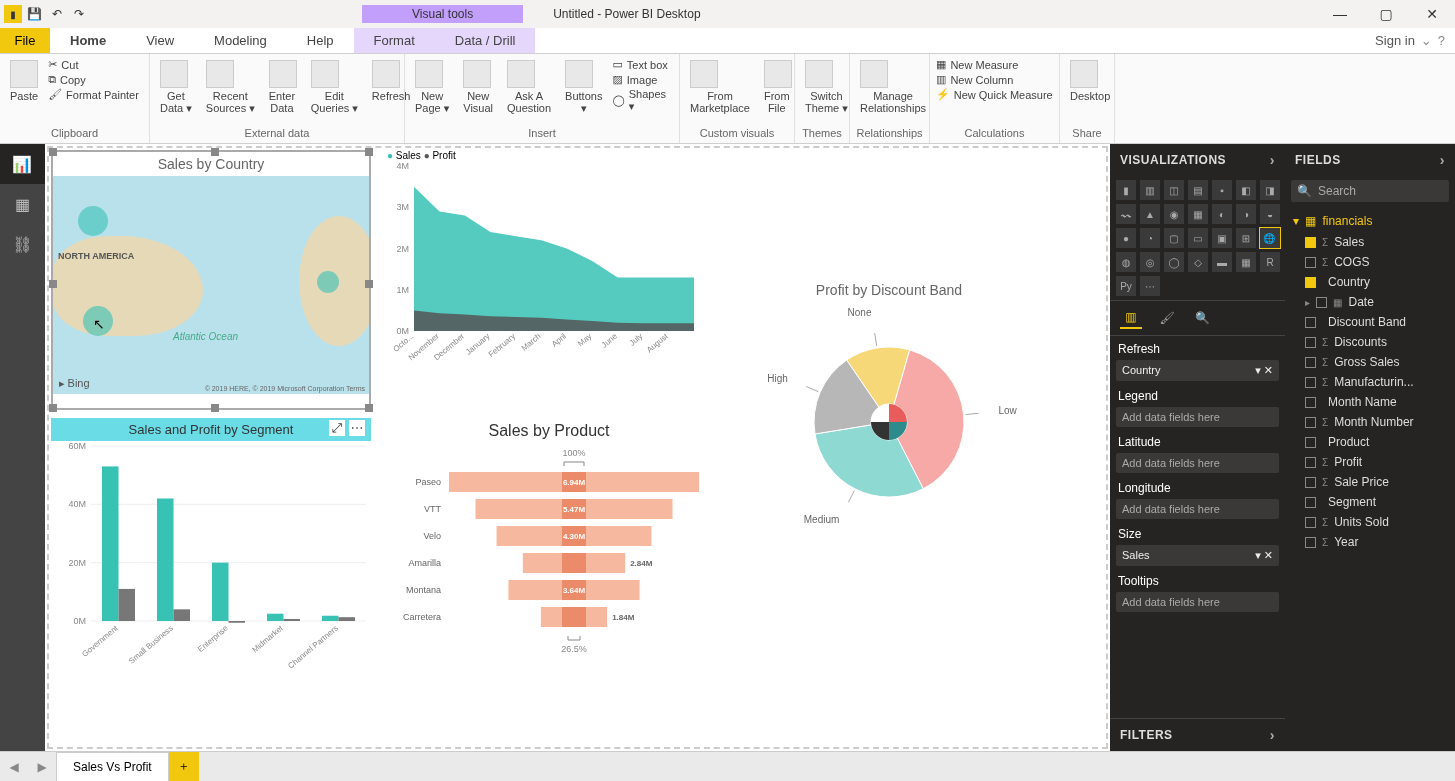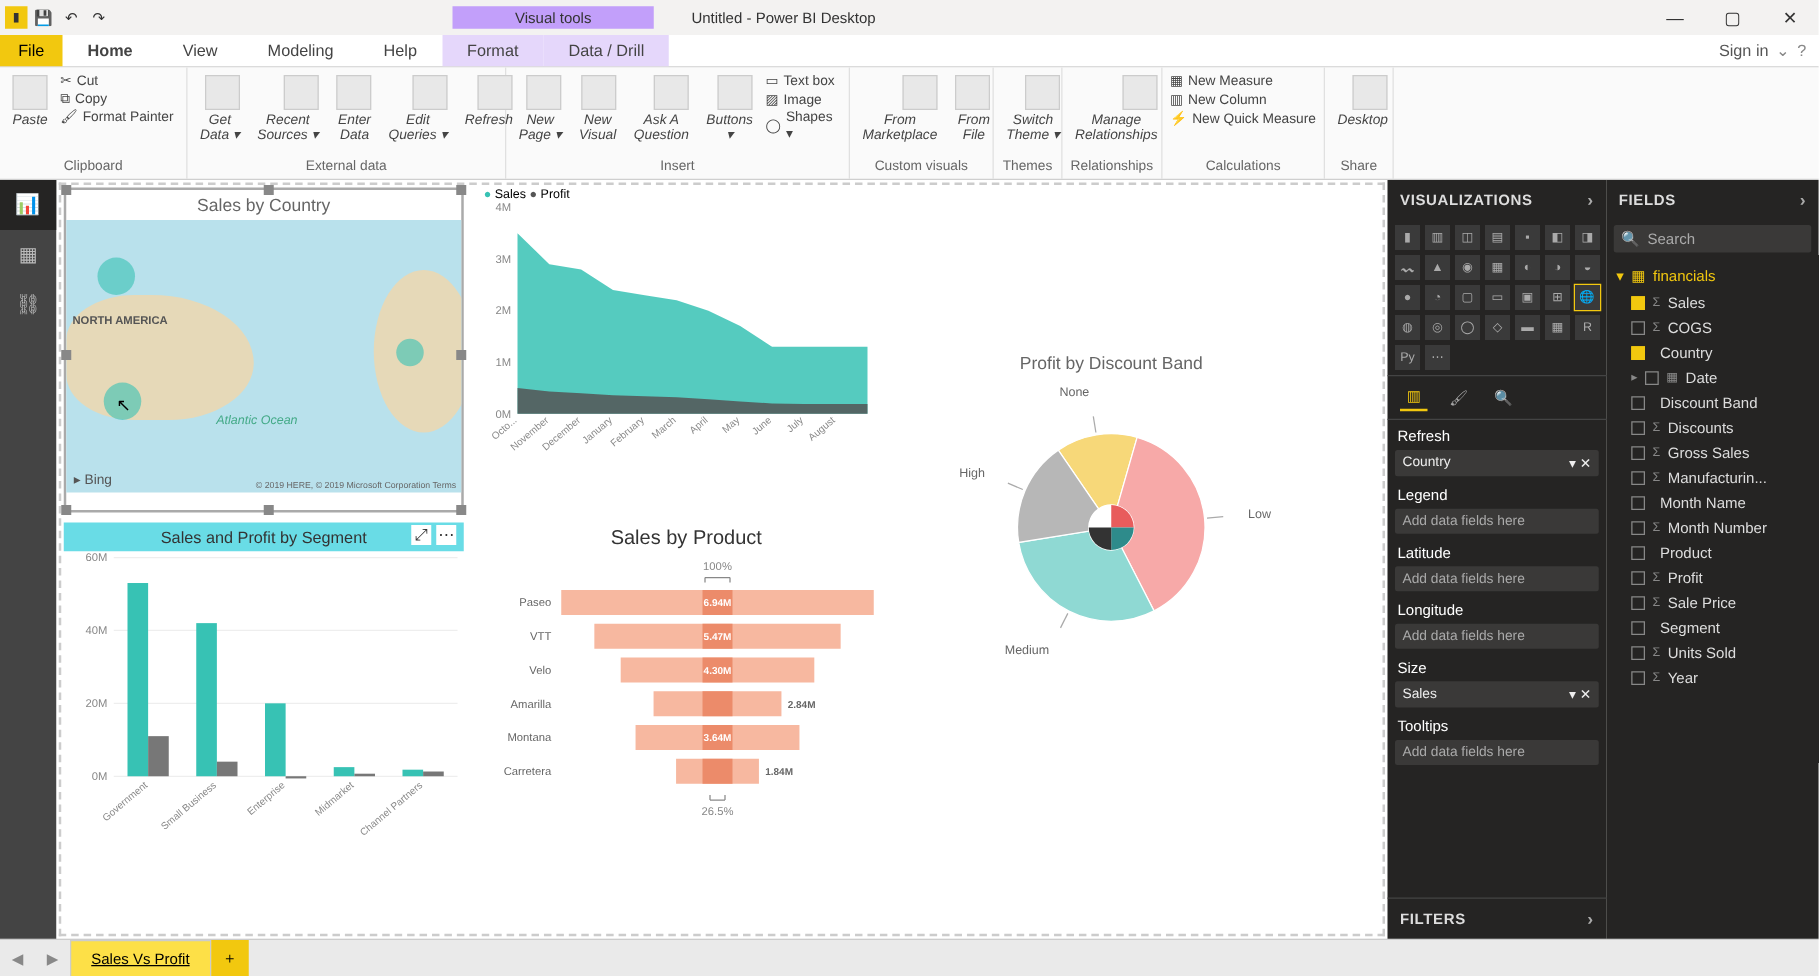--- a/index.html
+++ b/index.html
@@ -21,21 +21,21 @@
 .menubar .tab { padding: 0 20px; display: flex; align-items: center; color: #444; cursor: pointer; }
 .menubar .tab.active { font-weight: 600; }
 .menubar .tab.visual { background: #e5d7fb; }
 .menubar .right { margin-left: auto; display: flex; align-items: center; gap: 6px; padding-right: 10px; color: #555; }
 
 
 .ribbon { height: 90px; display: flex; border-bottom: 1px solid #cfcfcf; background: #fafafa; font-size: 11px; color: #444; }
 .ribbon .group { border-right: 1px solid #e0e0e0; padding: 4px 6px; display: flex; flex-direction: column; }
 .ribbon .group .row { display: flex; gap: 6px; flex: 1; align-items: flex-start; }
 .ribbon .group .label { text-align: center; font-size: 11px; color: #666; padding-top: 2px; }
-.rbtn { display: flex; flex-direction: column; align-items: flex-end; justify-content: center; gap: 2px; padding: 2px 4px; cursor: pointer; font-style: italic; }
+.rbtn { display: flex; flex-direction: column; align-items: flex-start; justify-content: center; gap: 2px; padding: 2px 4px; cursor: pointer; }
 .rbtn .ic { width: 28px; height: 28px; background: #e8e8e8; border: 1px solid #ccc; }
 .rbtn .txt { font-size: 11px; text-align: center; line-height: 1.1; white-space: nowrap; }
 .clip-col { display: flex; flex-direction: column; gap: 2px; font-size: 11px; }
 .clip-col div { display: flex; align-items: center; gap: 4px; cursor: pointer; }
 
 
 .body { display: flex; height: 607px; }
 .leftrail { width: 45px; background: #444; display: flex; flex-direction: column; }
 .leftrail .vtab { height: 40px; display: flex; align-items: center; justify-content: center; color: #bbb; cursor: pointer; }
 .leftrail .vtab.active { background: #252423; color: #f2c80f; }
@@ -63,21 +63,21 @@
 .fields .tree { padding: 4px 0; }
 .fields .tree .tbl { color: #f2c80f; padding: 4px 8px; display: flex; align-items: center; gap: 6px; cursor:pointer;}
 .fields .tree .fld { padding: 3px 8px 3px 20px; display: flex; align-items: center; gap: 6px; cursor:pointer; color:#ddd;}
 .fields .tree .fld .cb { width: 11px; height: 11px; border: 1px solid #888; display:inline-block;}
 .fields .tree .fld .cb.checked { background: #f2c80f; border-color:#f2c80f;}
 .fields .tree .fld .sig { color:#888; font-size:10px;}
 
 
 .pagebar { height: 30px; display: flex; align-items: center; background: #eaeaea; border-top: 1px solid #ccc; font-size: 12px; }
 .pagebar .nav { width: 28px; text-align:center;color:#888;cursor:pointer;}
-.pagebar .pagetab { padding: 0 16px; height: 100%; display: flex; align-items: center; background: #fde047; border: 1px solid #ccc; border-bottom:none;text-decoration:underline;}
+.pagebar .pagetab { padding: 0 16px; height: 100%; display: flex; align-items: center; background: #ffffff; border: 1px solid #ccc; border-bottom:none;}
 .pagebar .add { width: 30px; height: 100%; display: flex; align-items: center; justify-content: center; background: #f2c80f; cursor:pointer;}
 
 
 .viz-tile { position: absolute; background: #fff; }
 .viz-tile.selected { border: 2px solid #aaa; }
 .viz-tile.selected::before, .viz-tile.selected::after { content:''; }
 .viz-tile .title { text-align: center; font-size: 14px; color: #666; padding: 4px; }
 .handle { position:absolute;width:8px;height:8px;background:#888;}
 
 .seg-header { background:#69dce6; font-size:13px;color:#333;padding:4px;text-align:center;position:relative;}

